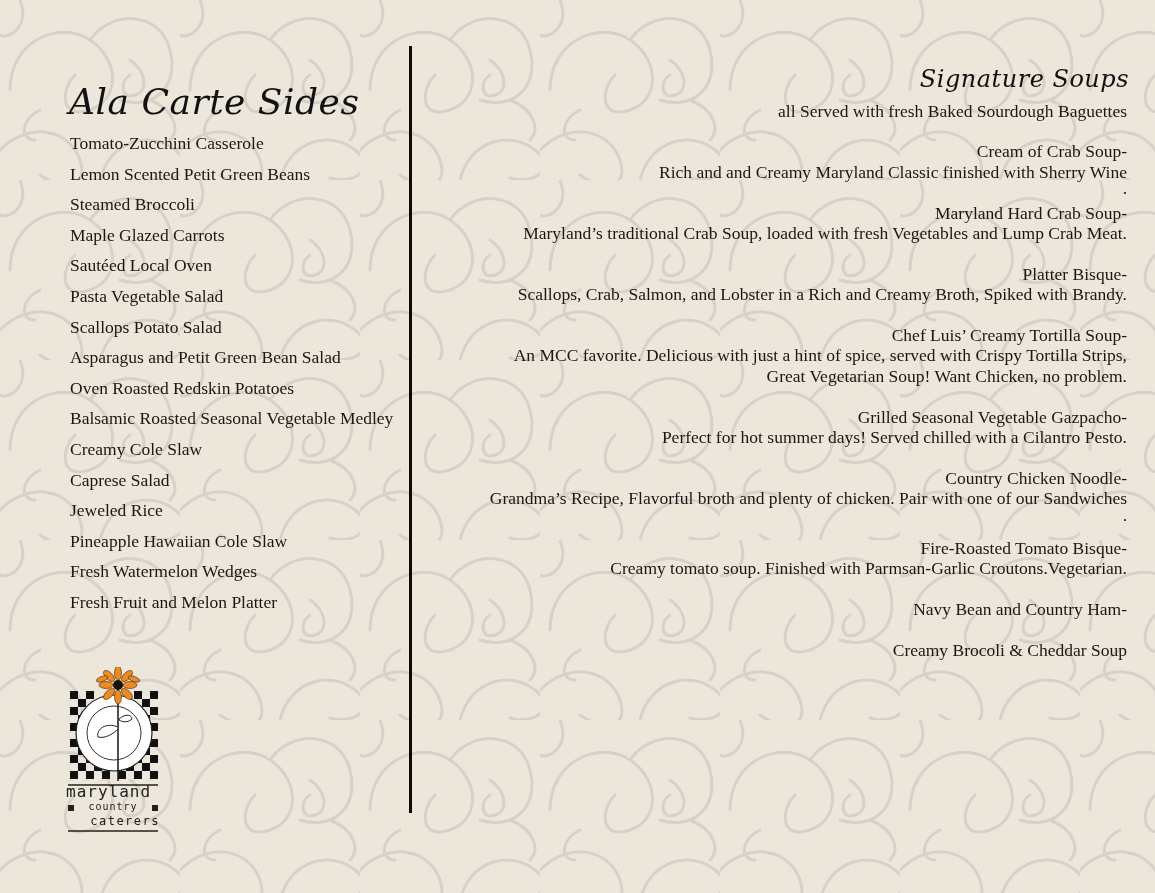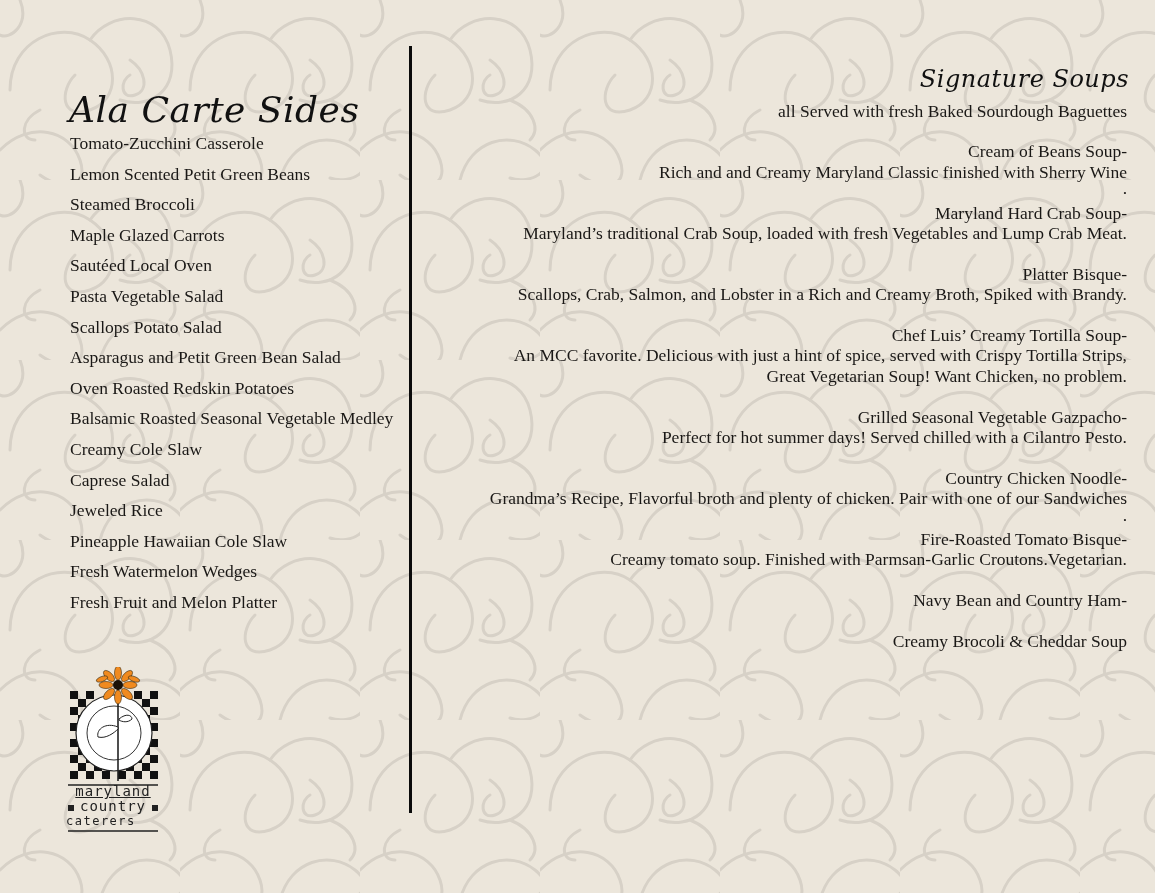--- a/index.html
+++ b/index.html
@@ -13,21 +13,21 @@
   .page { position: absolute; left: 0; top: 0; width: 1155px; height: 893px; z-index: 1; }
   .script-title {
     font-family: "DejaVu Serif", serif;
     font-style: italic;
     font-weight: normal;
     font-size: 36px;
     letter-spacing: 0.5px;
     line-height: 44px;
     color: #111;
   }
-  .left-title { position: absolute; left: 69px; top: 88px; }
+  .left-title { position: absolute; left: 69px; top: 80px; }
   .sides-list { position: absolute; left: 70px; top: 128px; list-style: none; margin: 0; padding: 0; }
   .sides-list li {
     font-family: "Liberation Serif", serif;
     font-size: 17.5px;
     line-height: 30.6px;
     height: 30.6px;
     white-space: nowrap;
     color: #1a1816;
   }
 
@@ -157,33 +157,33 @@
         <ellipse cx="68" cy="12" rx="6" ry="2.5" transform="rotate(20 68 12)"></ellipse>
       </g>
       <circle cx="52" cy="18" r="5" fill="#1a1208"></circle>
 
       <line x1="2" y1="118" x2="92" y2="118" stroke="#222" stroke-width="1.5"></line>
       <line x1="2" y1="164" x2="92" y2="164" stroke="#222" stroke-width="1.5"></line>
 
       <rect x="2" y="138" width="6" height="6" fill="#222"></rect>
       <rect x="86" y="138" width="6" height="6" fill="#222"></rect>
     </svg>
-    <div style="position:absolute; left:0; top:117px; width:94px; text-align:center; font-family:'DejaVu Sans Mono', monospace; font-size:14px; letter-spacing:1px; line-height:15px; color:#222;text-decoration:underline;">maryland</div>
-    <div style="position:absolute; left:0; top:132px; width:94px; text-align:center; font-family:'DejaVu Sans Mono', monospace; font-size:14px; letter-spacing:1px; line-height:15px; color:#222;">country</div>
-    <div style="position:absolute; left:0; top:147px; width:94px; text-align:left; font-family:'DejaVu Sans Mono', monospace; font-size:12px; letter-spacing:1.5px; line-height:15px; color:#222;">caterers</div>
+    <div style="position:absolute; left:0; top:117px; width:94px; text-align:left; font-family:'DejaVu Sans Mono', monospace; font-size:16px; letter-spacing:1px; line-height:15px; color:#222;">maryland</div>
+    <div style="position:absolute; left:0; top:132px; width:94px; text-align:center; font-family:'DejaVu Sans Mono', monospace; font-size:10px; letter-spacing:1px; line-height:15px; color:#222;">country</div>
+    <div style="position:absolute; left:0; top:147px; width:94px; text-align:right; font-family:'DejaVu Sans Mono', monospace; font-size:12px; letter-spacing:1.5px; line-height:15px; color:#222;">caterers</div>
   </div>
 
   <div class="divider"></div>
 
   <div class="right-col">
     <div class="script-title right-title">Signature Soups</div>
     <div class="subtitle">all Served with fresh Baked Sourdough Baguettes</div>
 
     <div class="soup">
-      <span class="name">Cream of Beans Soup-</span>
+      <span class="name">Cream of Crab Soup-</span>
       <span class="desc">Rich and and Creamy Maryland Classic finished with Sherry Wine</span>
       <span class="dot">.</span>
     </div>
     <div class="soup" style="margin-top:0;">
       <span class="name">Maryland Hard Crab Soup-</span>
       <span class="desc">Maryland’s traditional Crab Soup, loaded with fresh Vegetables and Lump Crab Meat.</span>
     </div>
     <div class="soup">
       <span class="name">Platter Bisque-</span>
       <span class="desc">Scallops, Crab, Salmon, and Lobster in a Rich and Creamy Broth, Spiked with Brandy.</span>
@@ -195,21 +195,21 @@
     </div>
     <div class="soup">
       <span class="name">Grilled Seasonal Vegetable Gazpacho-</span>
       <span class="desc">Perfect for hot summer days!  Served chilled with a Cilantro Pesto.</span>
     </div>
     <div class="soup">
       <span class="name">Country Chicken Noodle-</span>
       <span class="desc">Grandma’s Recipe, Flavorful broth and plenty of chicken. Pair with one of our Sandwiches</span>
       <span class="dot">.</span>
     </div>
-    <div class="soup" style="margin-top:0;">
+    <div class="soup" style="margin-top:9px;">
       <span class="name">Fire-Roasted Tomato Bisque-</span>
       <span class="desc">Creamy tomato soup.  Finished with Parmsan-Garlic Croutons.Vegetarian.</span>
     </div>
     <div class="soup">
       <span class="name">Navy Bean and Country Ham-</span>
     </div>
     <div class="soup">
       <span class="name">Creamy Brocoli &amp; Cheddar Soup</span>
     </div>
   </div>

